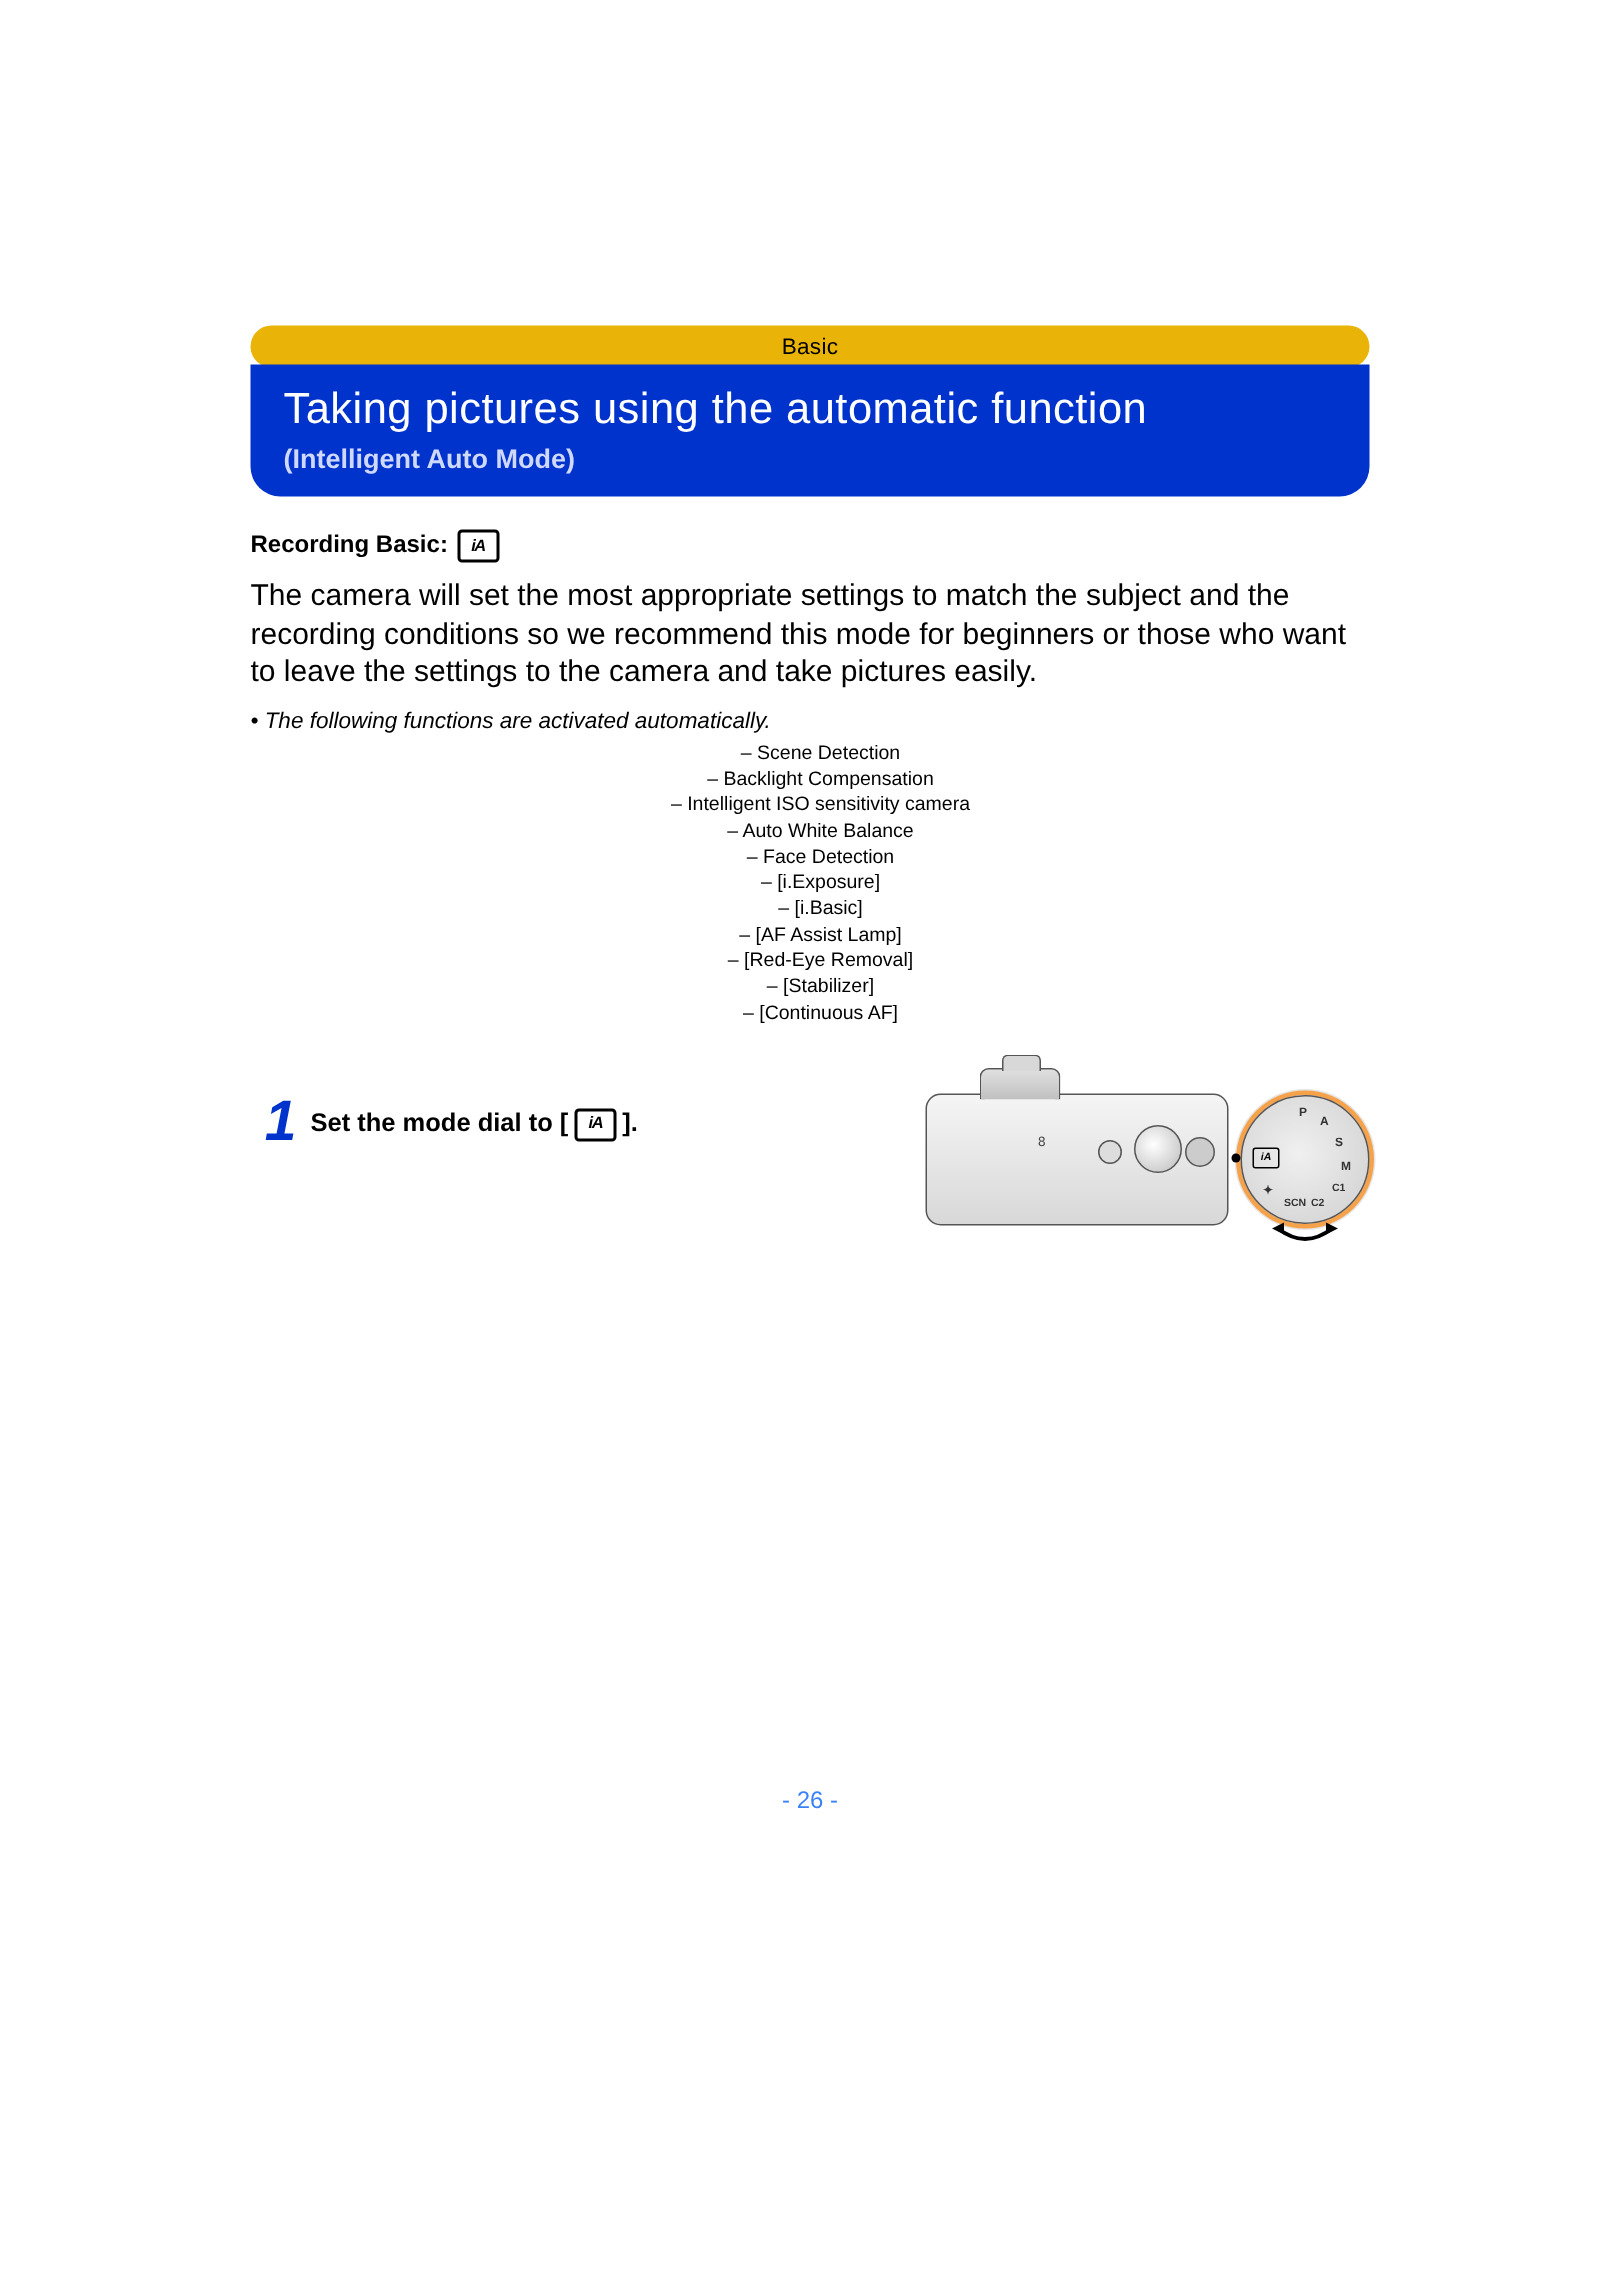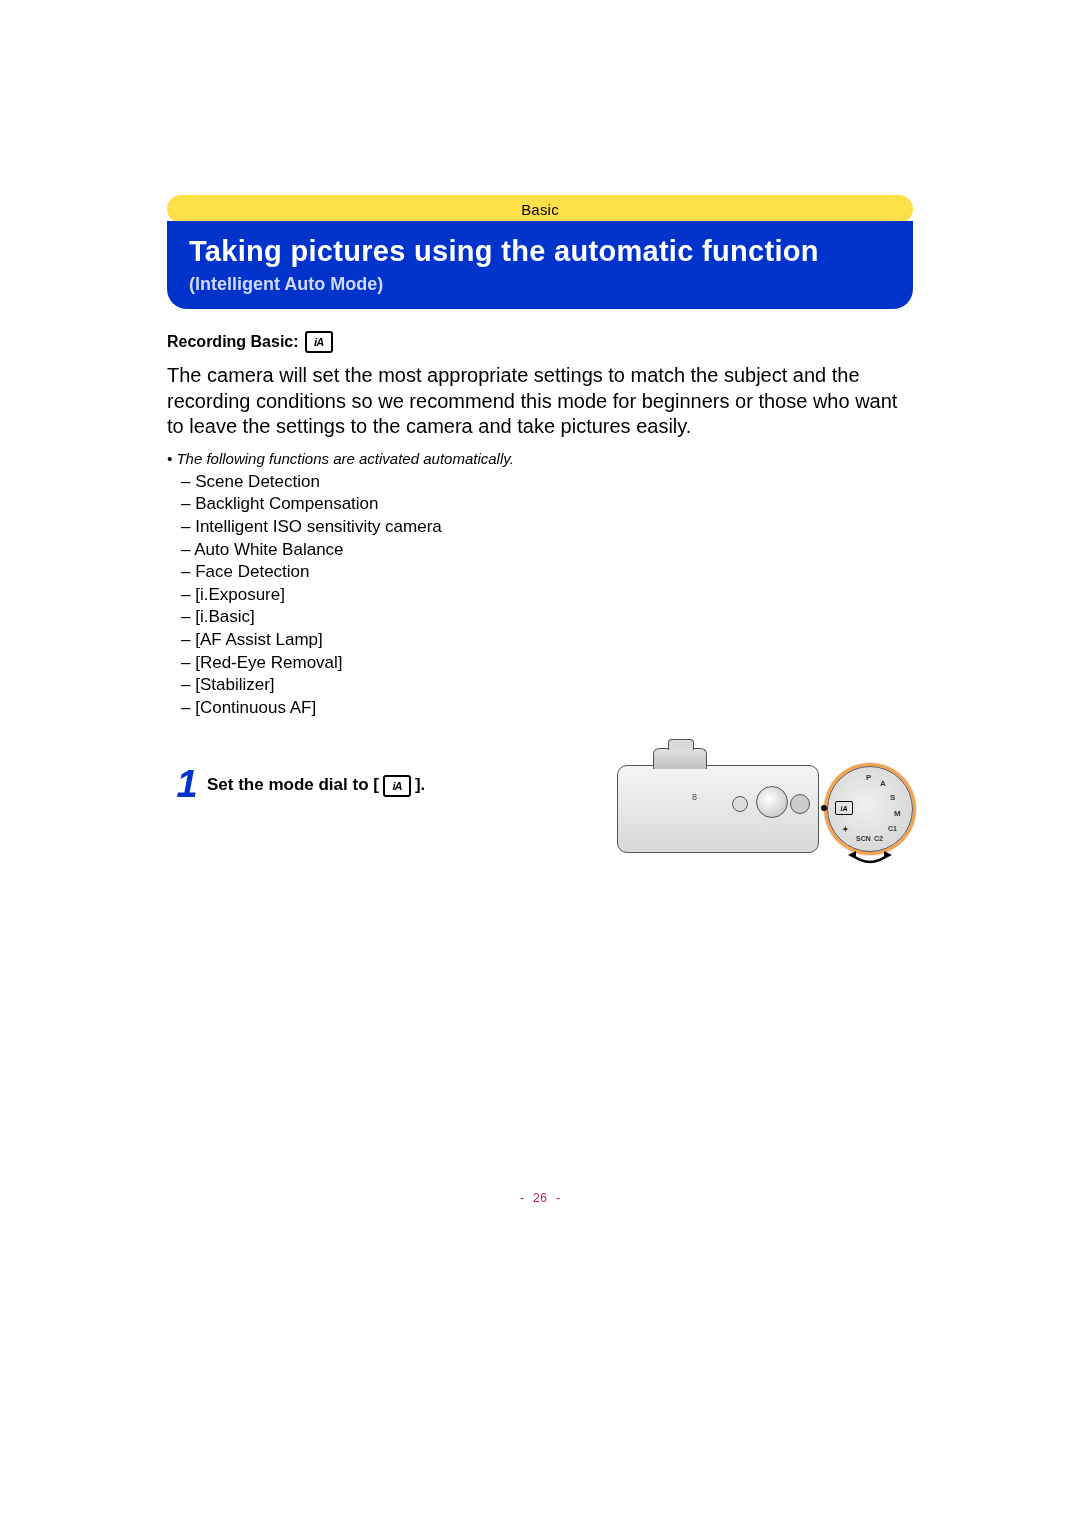--- a/index.html
+++ b/index.html
@@ -14,38 +14,39 @@
     width: 1080px;
     height: 1526px;
     position: relative;
     box-sizing: border-box;
     padding: 195px 167px 0 167px;
   }
   .chapter-label {
     width: 100%;
     height: 28px;
     border-radius: 14px;
-    background: #fde047;
+    background: #eab308;
     color: #000;
     font-size: 15px;
     display: flex;
     align-items: center;
     justify-content: center;
     letter-spacing: 0.2px;
+    margin-top: 22px;
   }
   .title-block {
     margin-top: -2px;
     background: #0033cc;
     color: #fff;
     border-radius: 0 0 20px 20px;
     padding: 14px 22px 14px 22px;
   }
   .title-main {
     font-size: 29px;
-    font-weight: bold;
+    font-weight: normal;
     letter-spacing: 0.3px;
   }
   .title-sub {
     font-size: 18px;
     font-weight: bold;
     color: #cfd8ff;
     margin-top: 6px;
   }
   .rec-mode-line {
     margin-top: 22px;
@@ -76,22 +77,23 @@
     line-height: 1.28;
   }
   .bullet-line {
     margin-top: 10px;
     font-size: 15px;
     font-style: italic;
   }
   .feature-list {
     margin: 4px 0 0 0;
     padding: 0 0 0 14px;
-    font-size: 17px;
+    font-size: 13px;
     line-height: 1.33;
+    text-align: center;
   }
   .feature-list li {
     list-style: none;
   }
   .feature-list li::before {
     content: "– ";
   }
   .step-row {
     margin-top: 46px;
     display: flex;
@@ -227,23 +229,22 @@
     position:absolute; left:20px; bottom:-16px;
     width:44px; height:18px;
   }
   .dial-turn svg{width:100%;height:100%;}
   .page-num {
     position: absolute;
     left: 0;
     right: 0;
     top: 1192px;
     text-align: center;
-    font-size: 12px;
-    color: #be185d;
-    font-family: Liberation Mono, monospace;
+    font-size: 16px;
+    color: #3b82f6;
   }
 </style>
 </head>
 <body>
 
 <div class="page">
 
   <div class="chapter-label">Basic</div>
 
   <div class="title-block">

